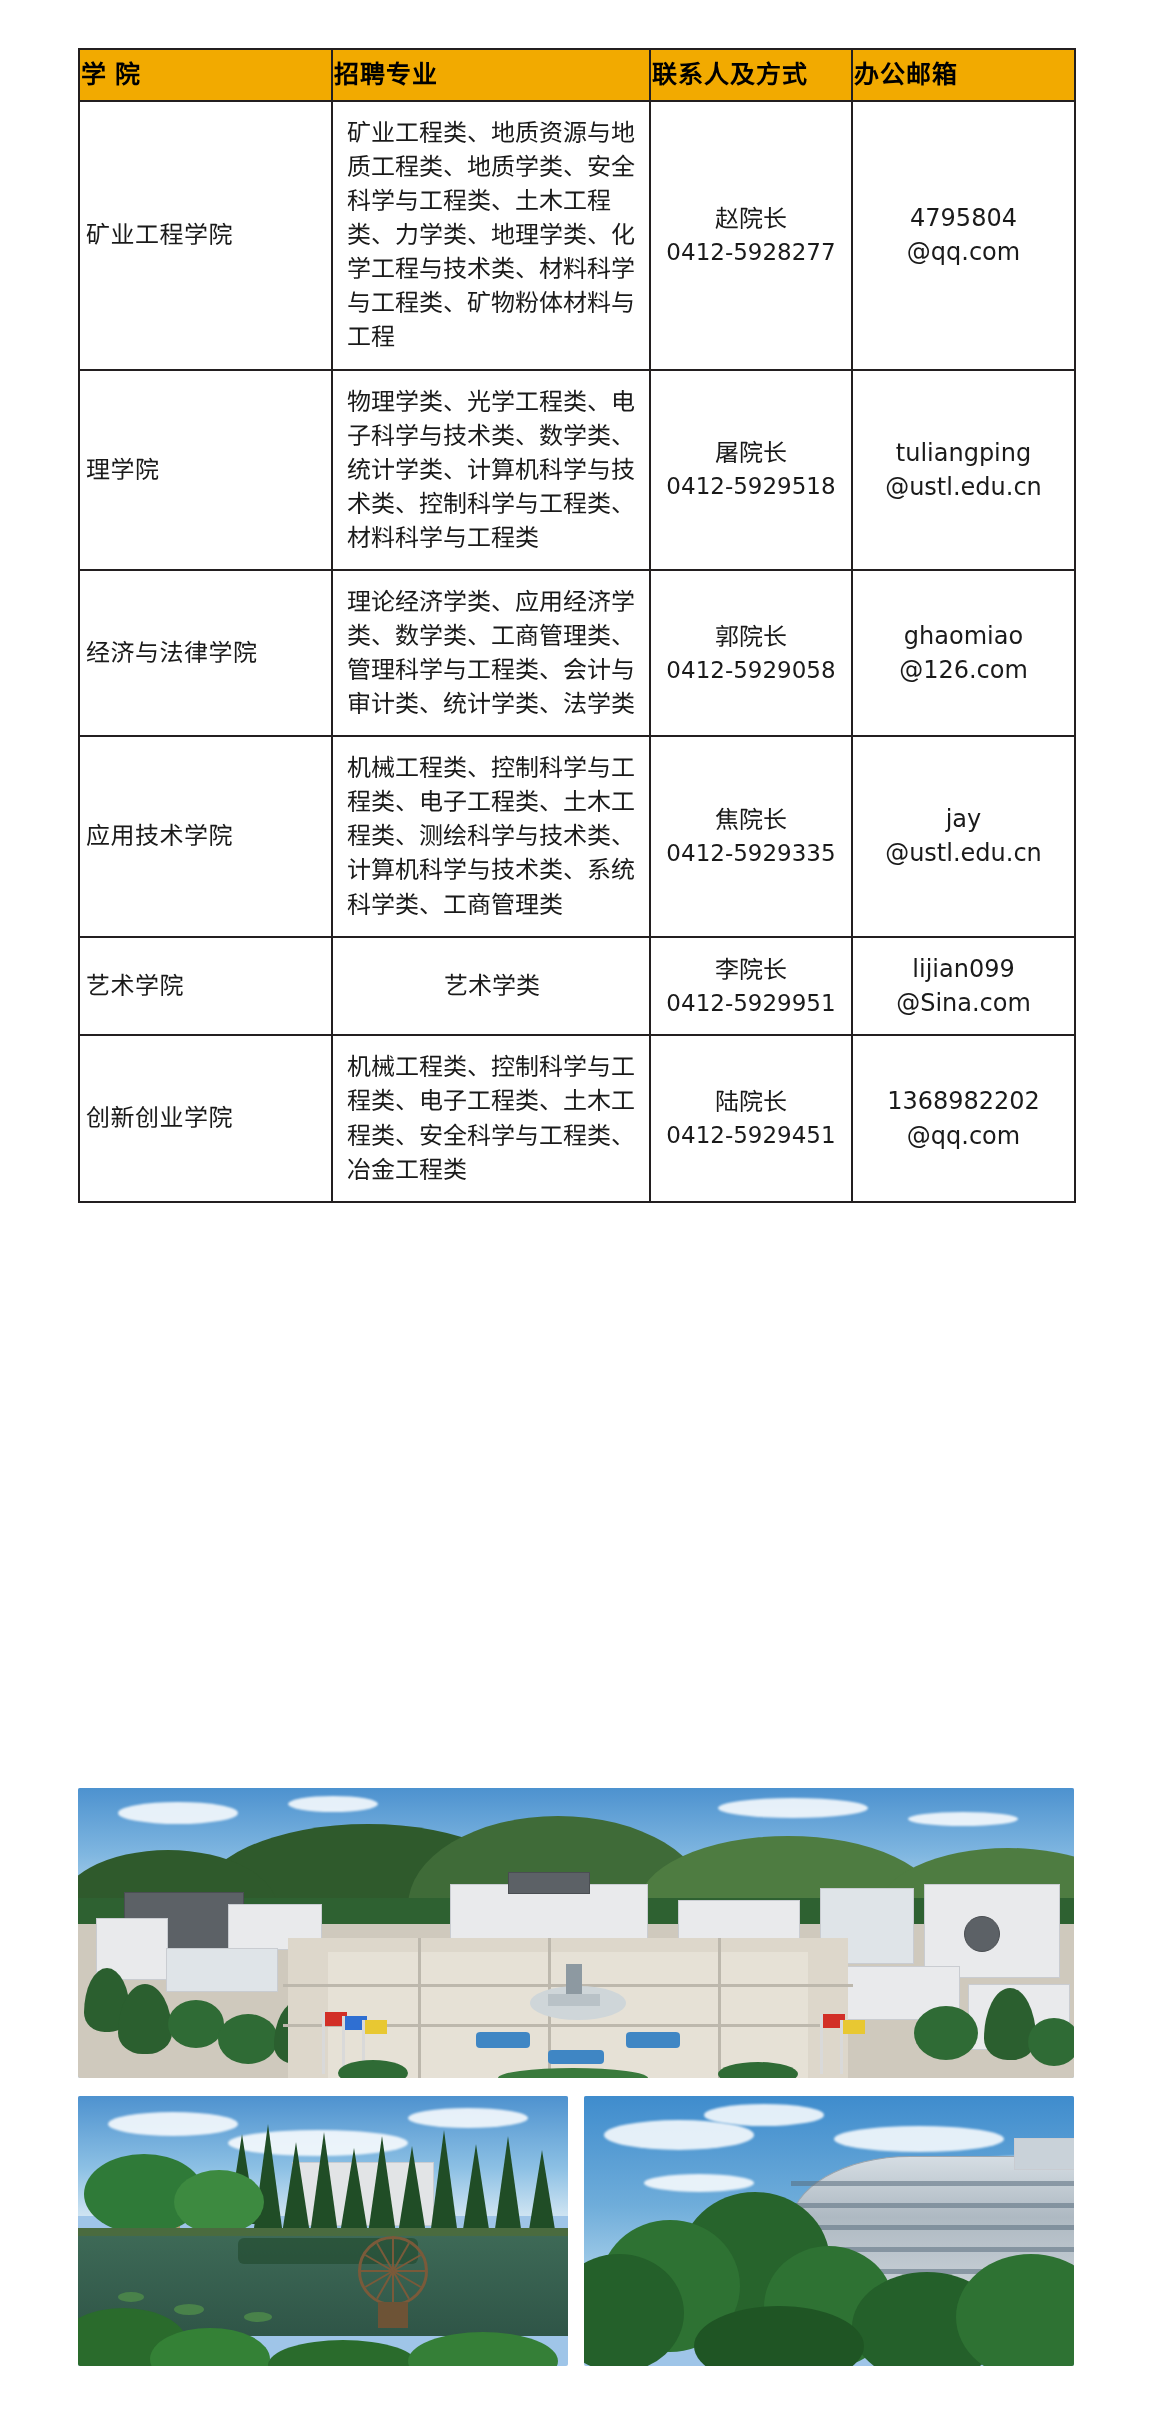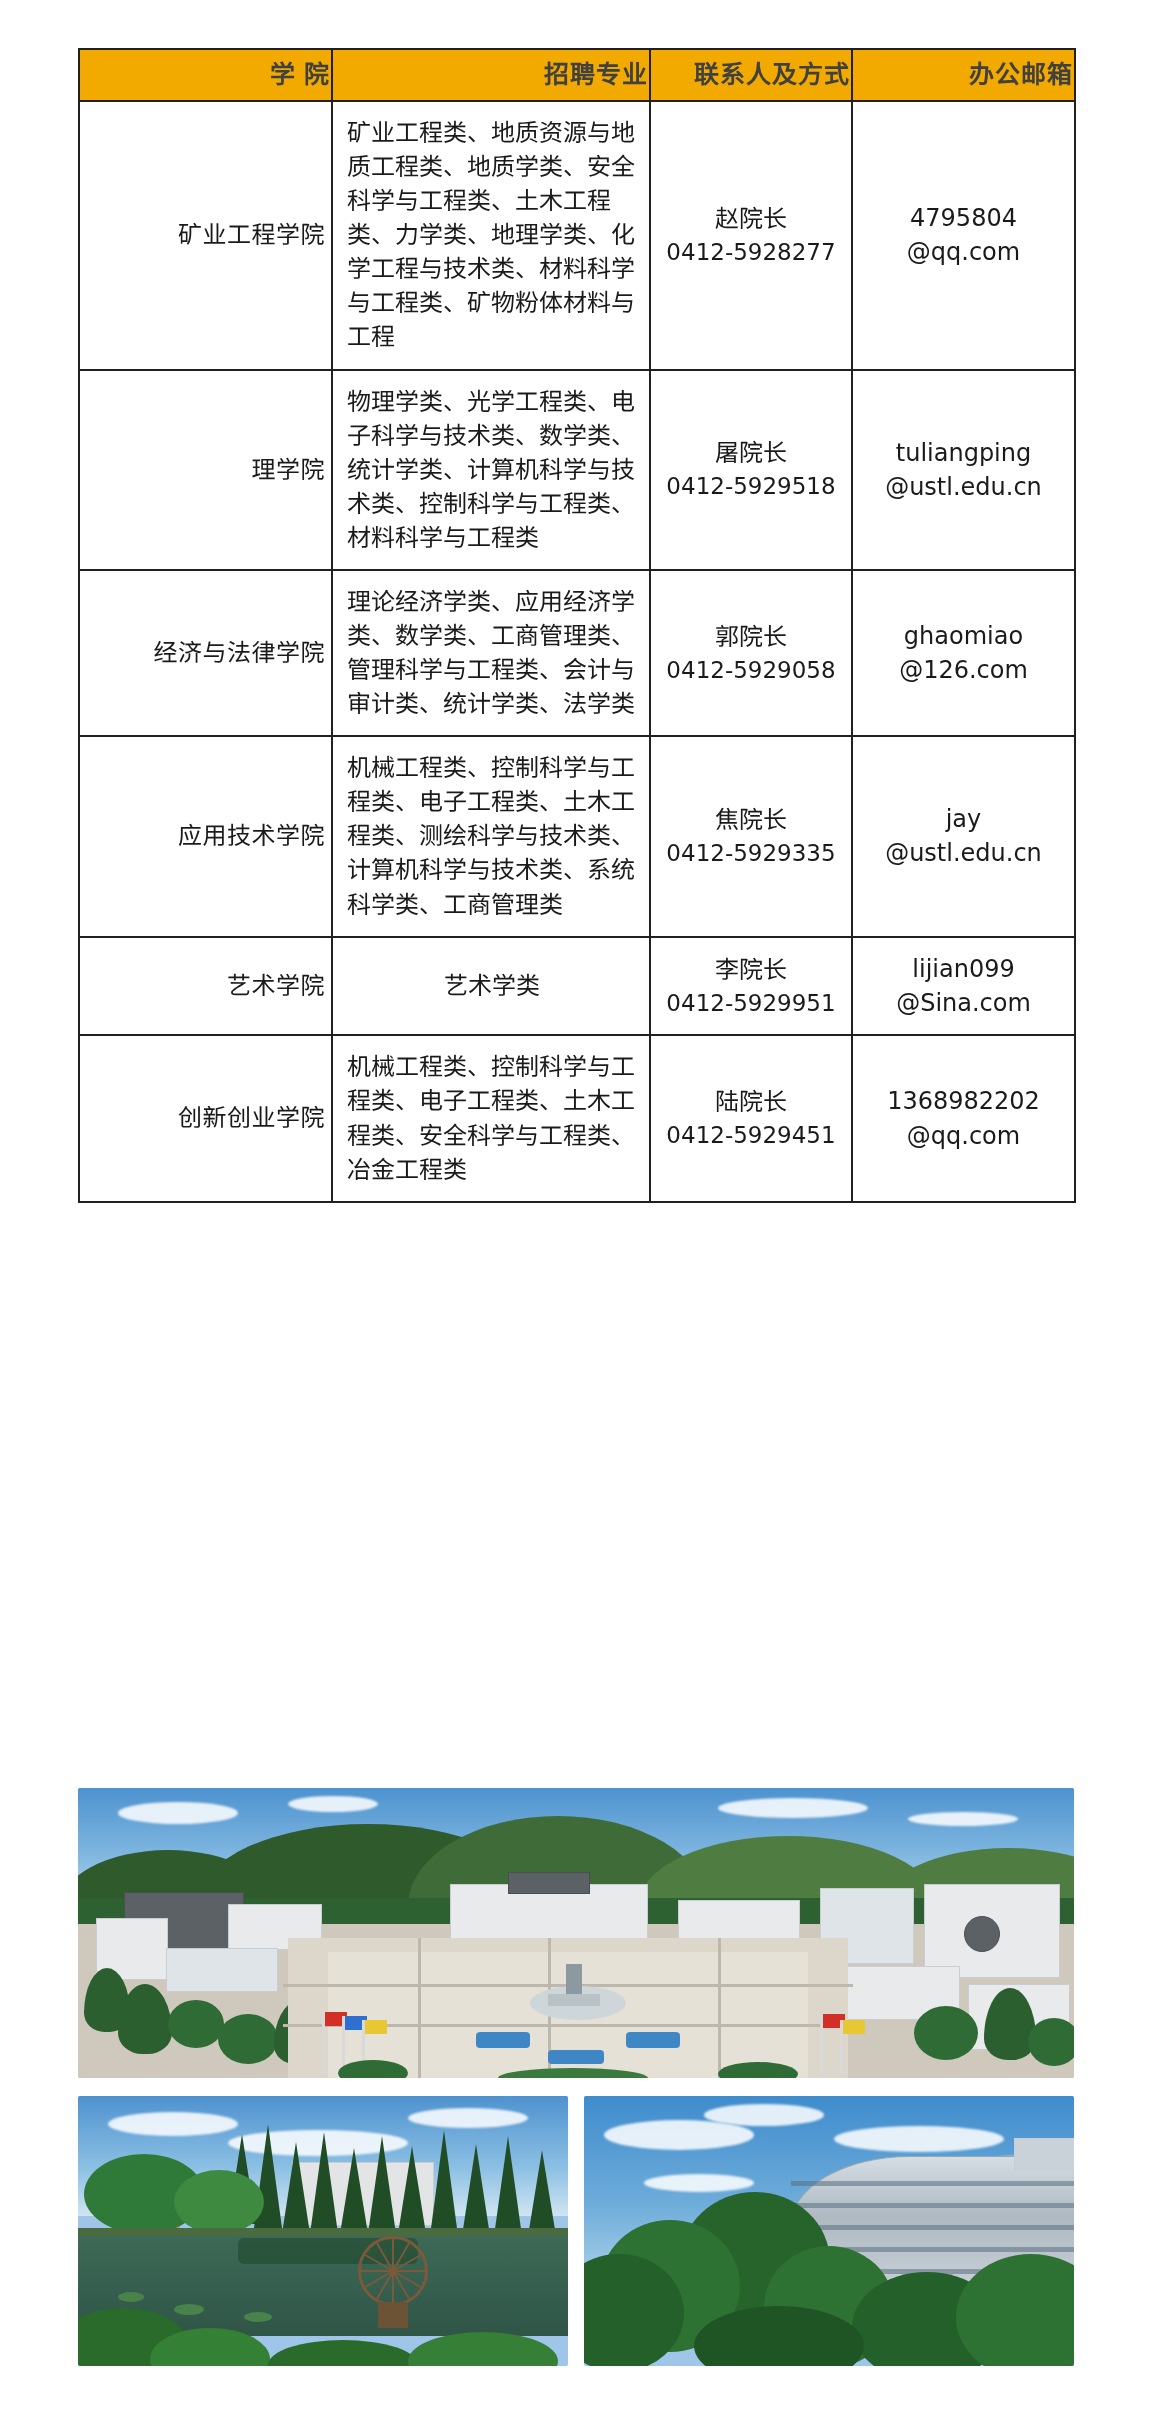--- a/index.html
+++ b/index.html
@@ -41,29 +41,29 @@
 
   table.recruit th,
   table.recruit td {
     border: 2px solid #231f20;
     vertical-align: middle;
     font-size: 24px;
     line-height: 1.42;
   }
   table.recruit thead th {
     background: #f2aa00;
-    color: #404040;
+    color: #000000;
     font-weight: bold;
     height: 48px;
-    text-align: right;
+    text-align: left;
     font-size: 25px;
     letter-spacing: 1px;
   }
   td.college {
-    text-align: right;
+    text-align: left;
     padding: 4px 6px;
     letter-spacing: 0.5px;
     margin-top: 8px;
   }
   td.major {
     text-align: left;
     padding: 14px 12px 14px 14px;
     line-height: 1.55;
   }
   td.major.center {

